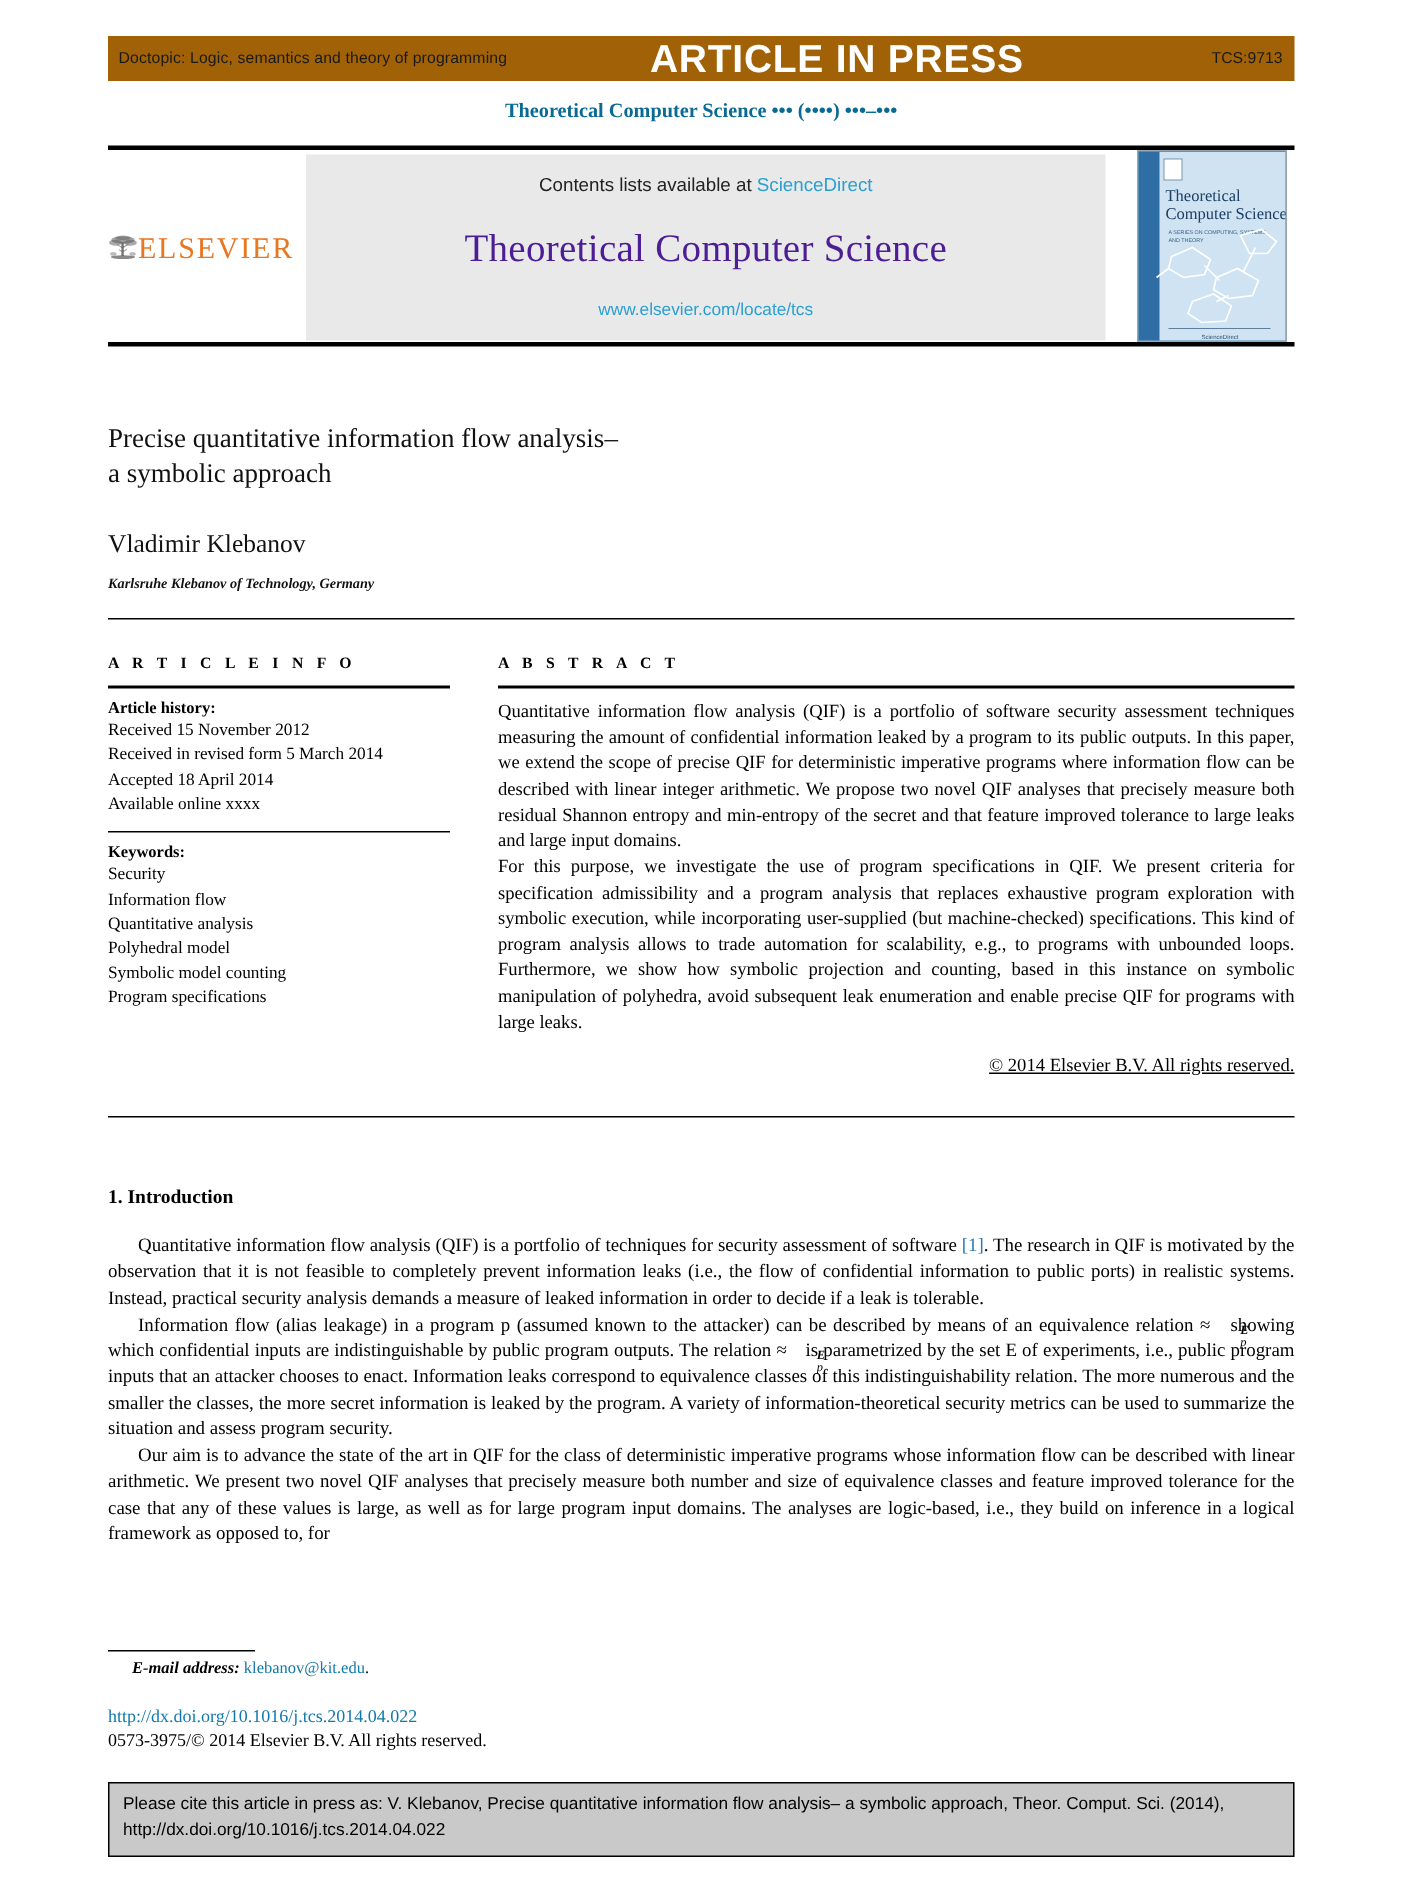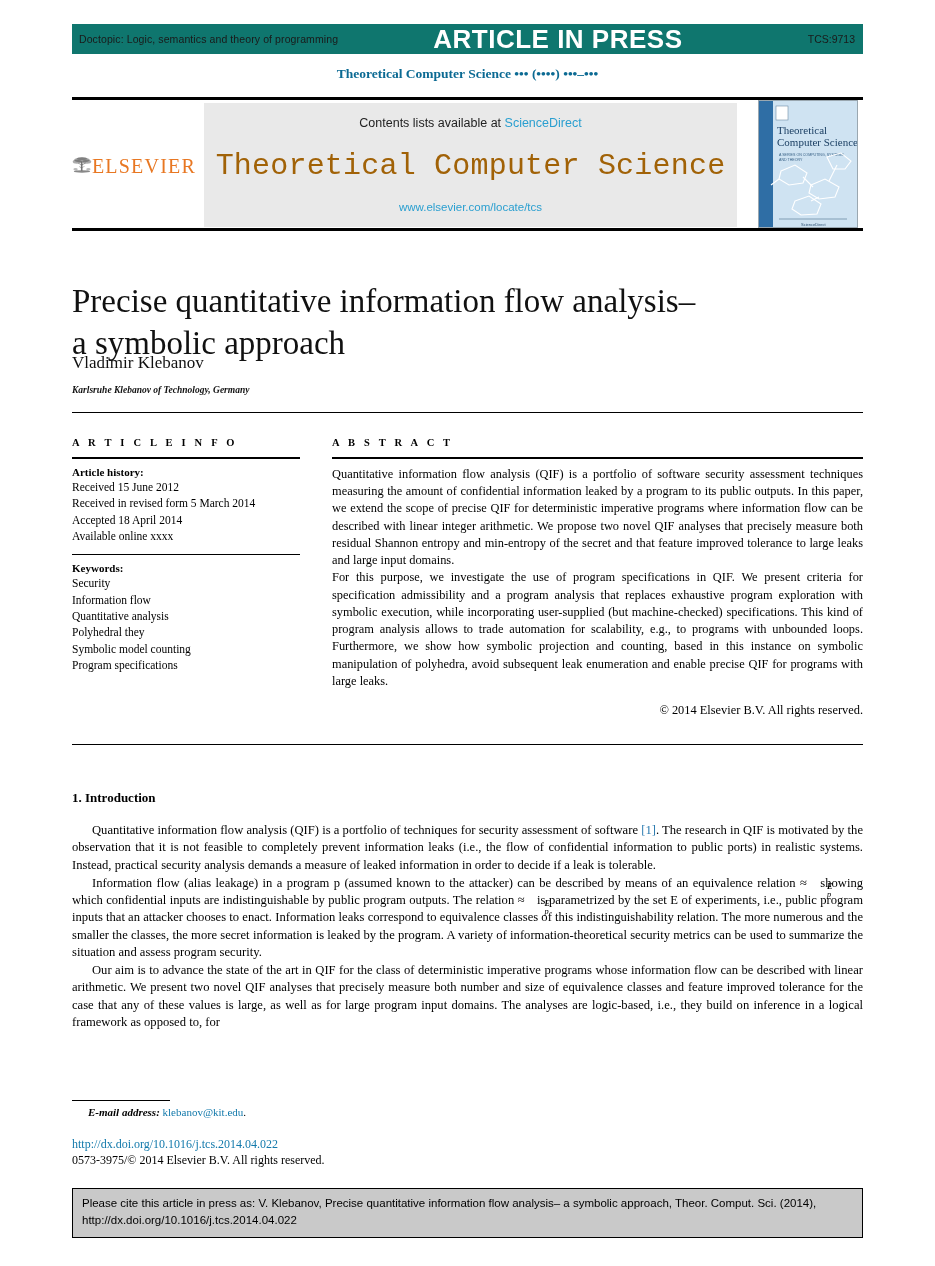--- a/index.html
+++ b/index.html
@@ -22,21 +22,21 @@
     height: 1266px;
   }
 
   
   .press-bar {
     position: absolute;
     left: 72px;
     top: 24px;
     width: 791px;
     height: 30px;
-    background: #0f766e;
+    background: #a16207;
     display: flex;
     align-items: center;
     font-family: "Liberation Sans", sans-serif;
   }
   .doctopic {
     font-size: 10.5px;
     color: #1a1a1a;
     padding-left: 7px;
     white-space: nowrap;
     letter-spacing: 0.1px;
@@ -132,23 +132,23 @@
   }
   .contents-line {
     font-family: "Liberation Sans", sans-serif;
     font-size: 12.5px;
     color: #222;
   }
   .contents-line .sd {
     color: #2a9fd0;
   }
   .journal-title {
-    font-family: Liberation Mono, monospace;
-    font-size: 30px;
-    color: #a16207;
+    font-family: Liberation Serif, serif;
+    font-size: 26px;
+    color: #4c1d95;
     letter-spacing: 0.2px;
   }
   .journal-url {
     font-family: "Liberation Sans", sans-serif;
     font-size: 11.5px;
     color: #2a9fd0;
   }
   .cover-thumb {
     position: absolute;
     left: 686px;
@@ -161,21 +161,21 @@
     overflow: hidden;
   }
 
   
   .title {
     position: absolute;
     left: 72px;
     top: 281px;
     width: 640px;
     font-family: "Liberation Serif", serif;
-    font-size: 33px;
+    font-size: 18px;
     line-height: 1.26;
     color: #111;
   }
   .author {
     position: absolute;
     left: 72px;
     top: 353px;
     font-family: "Liberation Serif", serif;
     font-size: 17px;
     color: #111;
@@ -246,20 +246,21 @@
     font-size: 12.4px;
     line-height: 1.39;
     text-align: justify;
     margin: 0;
   }
   .copyright-line {
     font-family: "Liberation Serif", serif;
     font-size: 12.4px;
     text-align: right;
     margin-top: 13px;
+    text-decoration: underline;
   }
   .rule-under-abs {
     position: absolute;
     left: 72px;
     top: 744px;
     width: 791px;
     height: 1px;
     background: #000;
   }
 
@@ -446,32 +447,32 @@
 
   <div class="author">Vladimir Klebanov</div>
   <div class="affil">Karlsruhe Klebanov of Technology, Germany</div>
   <div class="rule-under-author"></div>
 
   <div class="col-info">
     <div class="sec-head">A R T I C L E    I N F O</div>
     <div class="hr-thick"></div>
     <div class="info-label">Article history:</div>
     <div class="info-line">
-      <div>Received 15 June 2012</div>
+      <div>Received 15 November 2012</div>
       <div>Received in revised form 5 March 2014</div>
       <div>Accepted 18 April 2014</div>
       <div>Available online xxxx</div>
     </div>
     <div class="hr-thin"></div>
     <div class="info-label">Keywords:</div>
     <div class="info-line">
       <div>Security</div>
       <div>Information flow</div>
       <div>Quantitative analysis</div>
-      <div>Polyhedral they</div>
+      <div>Polyhedral model</div>
       <div>Symbolic model counting</div>
       <div>Program specifications</div>
     </div>
   </div>
 
   <div class="col-abs">
     <div class="sec-head">A B S T R A C T</div>
     <div class="hr-thick"></div>
     <p class="abstract-p">Quantitative information flow analysis (QIF) is a portfolio of software security assessment techniques measuring the amount of confidential information leaked by a program to its public outputs. In this paper, we extend the scope of precise QIF for deterministic imperative programs where information flow can be described with linear integer arithmetic. We propose two novel QIF analyses that precisely measure both residual Shannon entropy and min-entropy of the secret and that feature improved tolerance to large leaks and large input domains.</p>
     <p class="abstract-p">For this purpose, we investigate the use of program specifications in QIF. We present criteria for specification admissibility and a program analysis that replaces exhaustive program exploration with symbolic execution, while incorporating user-supplied (but machine-checked) specifications. This kind of program analysis allows to trade automation for scalability, e.g., to programs with unbounded loops. Furthermore, we show how symbolic projection and counting, based in this instance on symbolic manipulation of polyhedra, avoid subsequent leak enumeration and enable precise QIF for programs with large leaks.</p>

